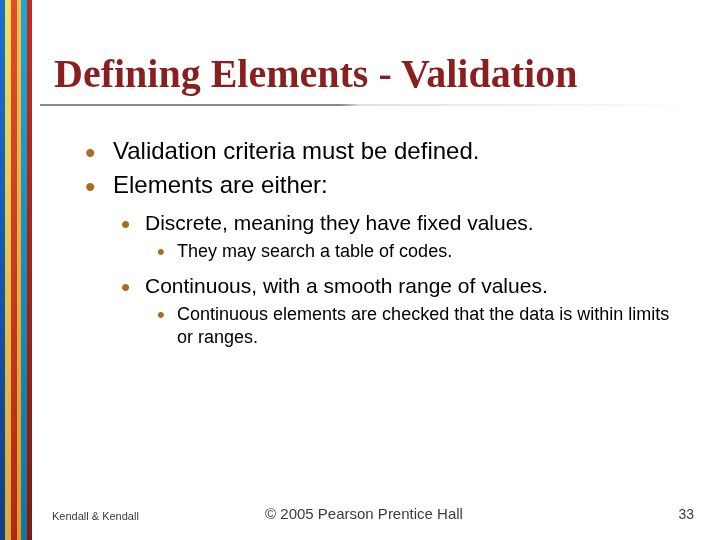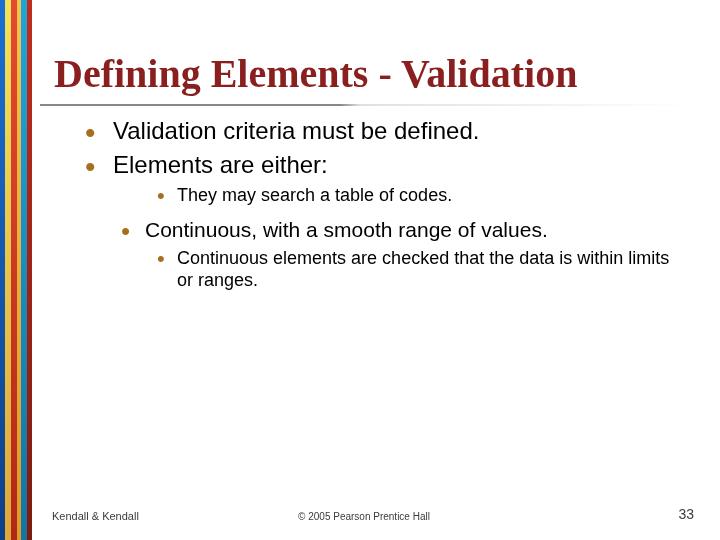--- a/index.html
+++ b/index.html
@@ -45,21 +45,21 @@
     top: 104px;
     height: 2px;
     width: 656px;
     background: linear-gradient(to right, #555, #555 300px, #d3d3d3 320px, #fff);
     opacity: 0.7;
   }
 
   .content {
     position: absolute;
     left: 85px;
-    top: 116px;
+    top: 136px;
     width: 600px;
   }
 
   .b1 {
     font-size: 24px;
     line-height: 1.25;
     margin: 0 0 4px 0;
     padding-left: 28px;
     position: relative;
   }
@@ -110,21 +110,21 @@
     bottom: 18px;
     font-size: 11px;
     color: #3b3b3b;
   }
   .footer-center {
     position: absolute;
     left: 0;
     right: 0;
     bottom: 18px;
     text-align: center;
-    font-size: 10px;
+    font-size: 15px;
     color: #3b3b3b;
     padding-left: 8px;
   }
   .footer-right {
     position: absolute;
     right: 26px;
     bottom: 18px;
     font-size: 14px;
     color: #3b3b3b;
   }
@@ -141,20 +141,21 @@
     <div class="s6"></div>
 </div>
 
 <div class="title">Defining Elements - Validation</div>
 <div class="rule"></div>
 
 <div class="content">
   <div class="b1">Validation criteria must be defined.</div>
   <div class="b1">Elements are either:</div>
 
+  <div class="b2">Discrete, meaning they have fixed values.</div>
   <div class="b3">They may search a table of codes.</div>
 
   <div class="b2">Continuous, with a smooth range of values.</div>
   <div class="b3">Continuous elements are checked that the data is within limits or ranges.</div>
 </div>
 
 <div class="footer-left">Kendall &amp; Kendall</div>
 <div class="footer-center">© 2005 Pearson Prentice Hall</div>
 <div class="footer-right">33</div>
 

